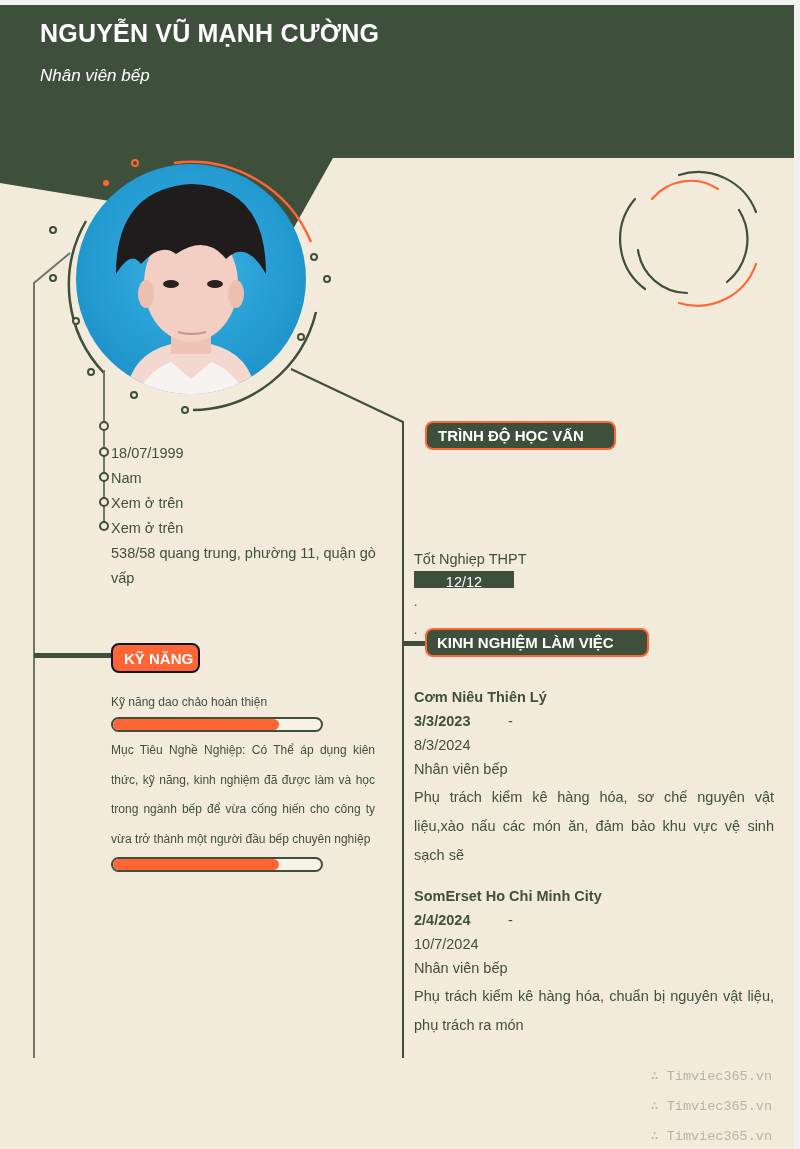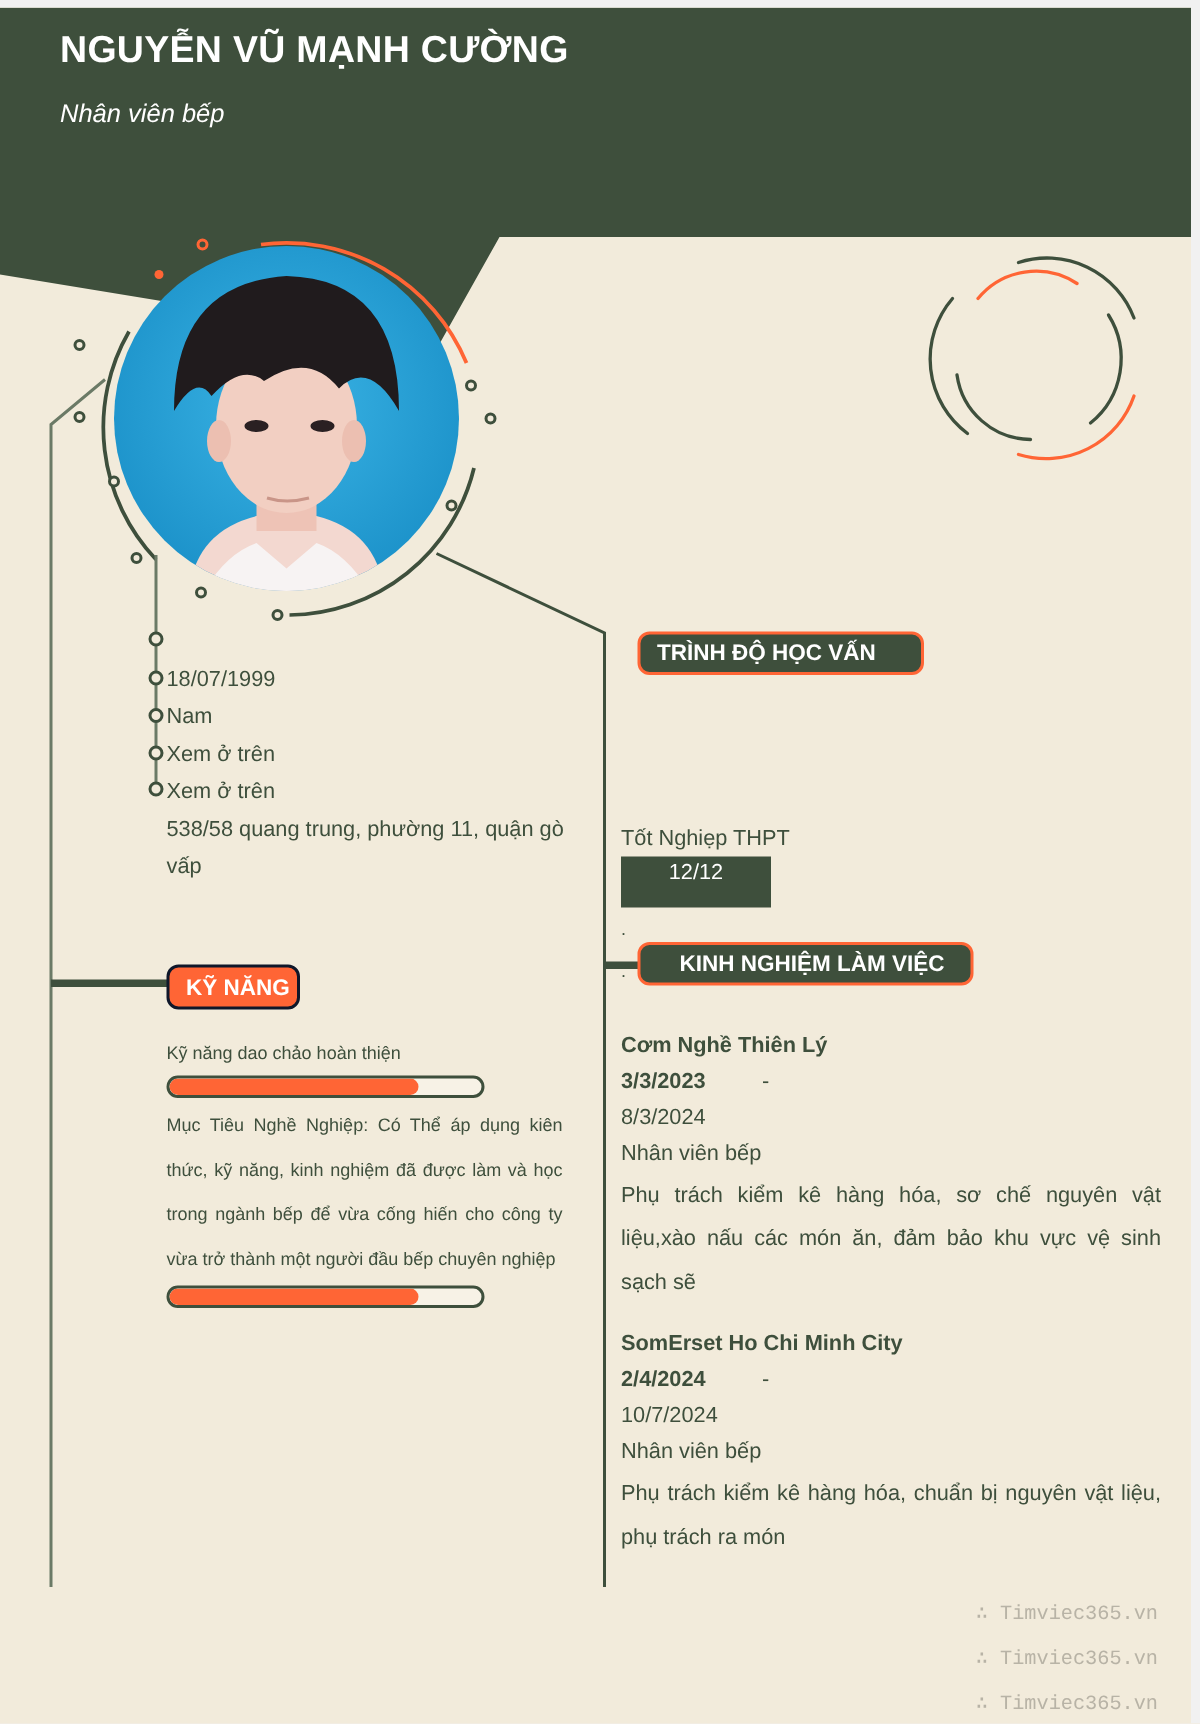--- a/index.html
+++ b/index.html
@@ -49,21 +49,21 @@
     width: 208px; height: 11px; border: 2px solid #3e4f3c; border-radius: 8px;
     background: #f7f2e6; margin-top: 3px; position: relative; overflow: hidden;
   }
   .bar-fill { position: absolute; left: 0; top: 0; bottom: 0; background: #ff6535; border-radius: 8px; }
   .edu {
     position: absolute; left: 414px; top: 494px; width: 360px;
     font-size: 14.5px; color: #3e4f3c; margin-top: 48px;
   }
   .edu-title { line-height: 24px; }
   .edu-date {
-    width: 100px; height: 34px; background: #3e4f3c; color: #fff;
+    width: 100px; height: 17px; background: #3e4f3c; color: #fff;
     text-align: center; line-height: 23px; font-size: 14.5px;
   }
   .edu-dot { line-height: 28px; font-size: 12px; }
   .exp {
     position: absolute; left: 414px; top: 680px; width: 360px;
     font-size: 14.5px; color: #3e4f3c;
   }
   .job { margin-bottom: 14px; }
   .job-company { font-weight: bold; line-height: 24px; }
   .job-line { line-height: 24px; }
@@ -181,26 +181,26 @@
     <span>TRÌNH ĐỘ HỌC VẤN</span>
   </div>
   <div class="edu">
     <div class="edu-title">Tốt Nghiẹp THPT</div>
     <div class="edu-date">12/12</div>
     <div class="edu-dot">.</div>
     <div class="edu-dot">.</div>
   </div>
 
   <div class="connector" style="left:403px; top:636px; width:26px;"></div>
-  <div class="badge badge-green" style="left:425px; top:623px; width:224px; height:29px; padding-left:26px;">
+  <div class="badge badge-green" style="left:425px; top:623px; width:224px; height:29px; padding-left:10px;">
     <span>KINH NGHIỆM LÀM VIỆC</span>
   </div>
   <div class="exp">
     <div class="job">
-      <div class="job-company">Cơm Nghề Thiên Lý</div>
+      <div class="job-company">Cơm Niêu Thiên Lý</div>
       <div class="job-line"><span class="job-date-start">3/3/2023</span><span>-</span></div>
       <div class="job-line">8/3/2024</div>
       <div class="job-line">Nhân viên bếp</div>
       <div class="job-desc">Phụ trách kiểm kê hàng hóa, sơ chế nguyên vật liệu,xào nấu các món ăn, đảm bảo khu vực vệ sinh sạch sẽ</div>
     </div>
     <div class="job">
       <div class="job-company">SomErset Ho Chi Minh City</div>
       <div class="job-line"><span class="job-date-start">2/4/2024</span><span>-</span></div>
       <div class="job-line">10/7/2024</div>
       <div class="job-line">Nhân viên bếp</div>

